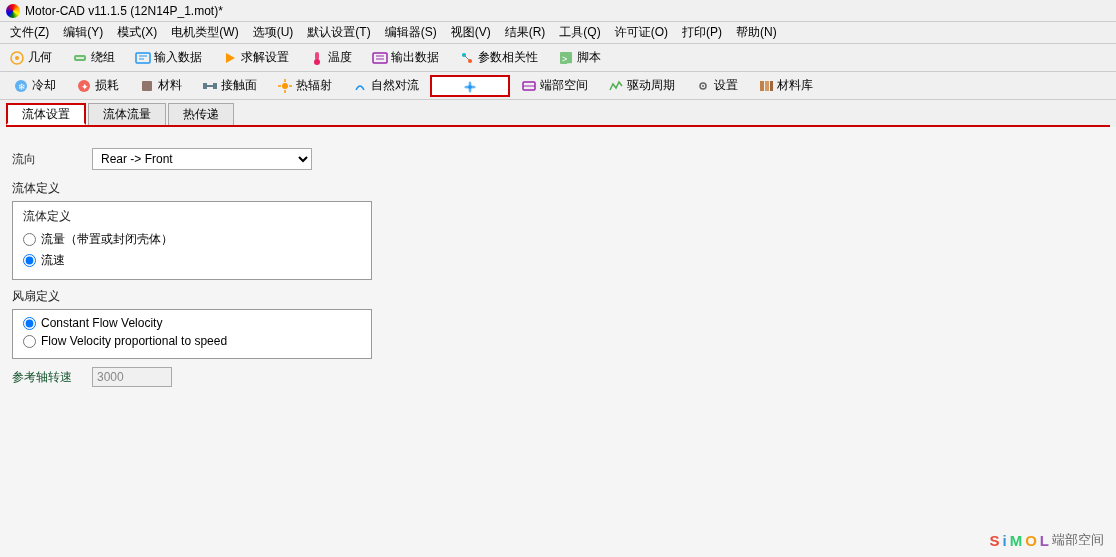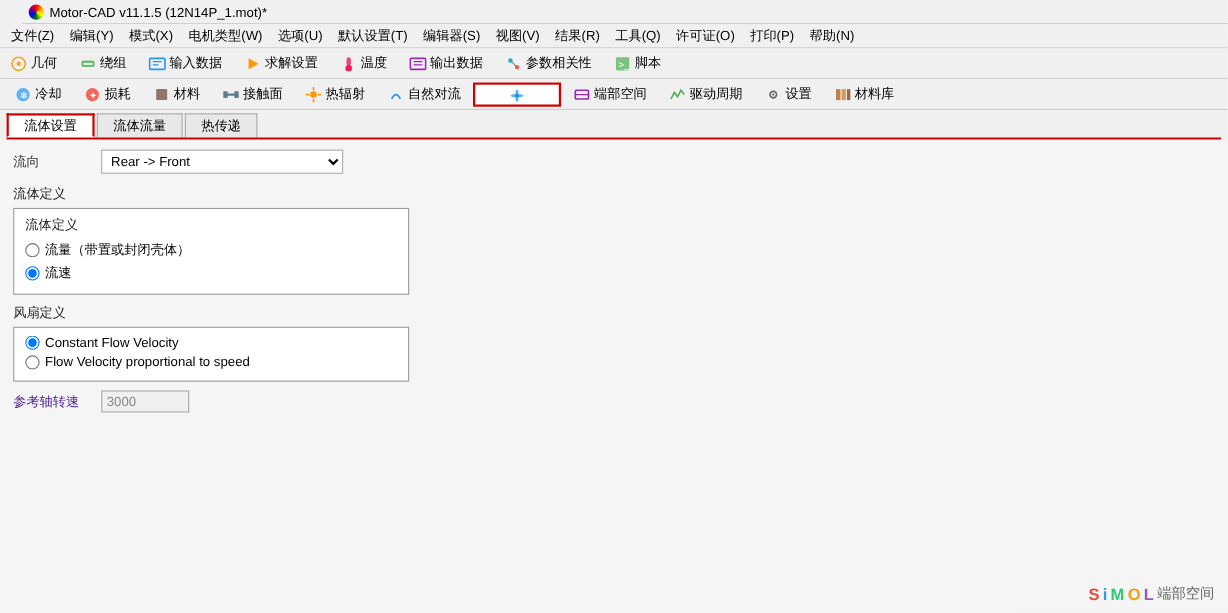--- a/index.html
+++ b/index.html
@@ -15,21 +15,20 @@
 
     
     .title-bar {
       background: #f0f0f0;
       height: 22px;
       display: flex;
       align-items: center;
       padding: 0 6px;
       border-bottom: 1px solid #ccc;
       font-size: 12px;
-      margin-left: 20px;
     }
     .title-bar-icon {
       width: 14px; height: 14px;
       background: conic-gradient(red, orange, yellow, green, blue, purple, red);
       border-radius: 50%;
       margin-right: 5px;
       flex-shrink: 0;
     }
 
     
@@ -93,21 +92,21 @@
       font-size: 12px;
       white-space: nowrap;
       background: transparent;
       height: 22px;
     }
     .sub-btn.active-red { border: 2px solid #cc0000; background: #fff; flex-direction: column; }
 
     
     .content-area {
       background: #f5f5f5;
-      padding: 9px 12px;
+      padding: 21px 12px;
       flex: 1;
     }
     .form-row {
       display: flex;
       align-items: center;
       margin-bottom: 6px;
     }
     .form-label {
       width: 80px;
       font-size: 12px;
@@ -153,21 +152,21 @@
     .radio-row input[type=radio] { margin: 0; cursor: pointer; }
 
     .param-row {
       display: flex;
       align-items: center;
       margin-bottom: 5px;
     }
     .param-label {
       width: 80px;
       font-size: 12px;
-      color: #4c1d95;
+      color: #14532d;
     }
     .param-input {
       width: 80px;
       height: 20px;
       font-size: 12px;
       border: 1px solid #aaa;
       background: #f0f0f0;
       padding: 1px 4px;
       color: #888;
     }

